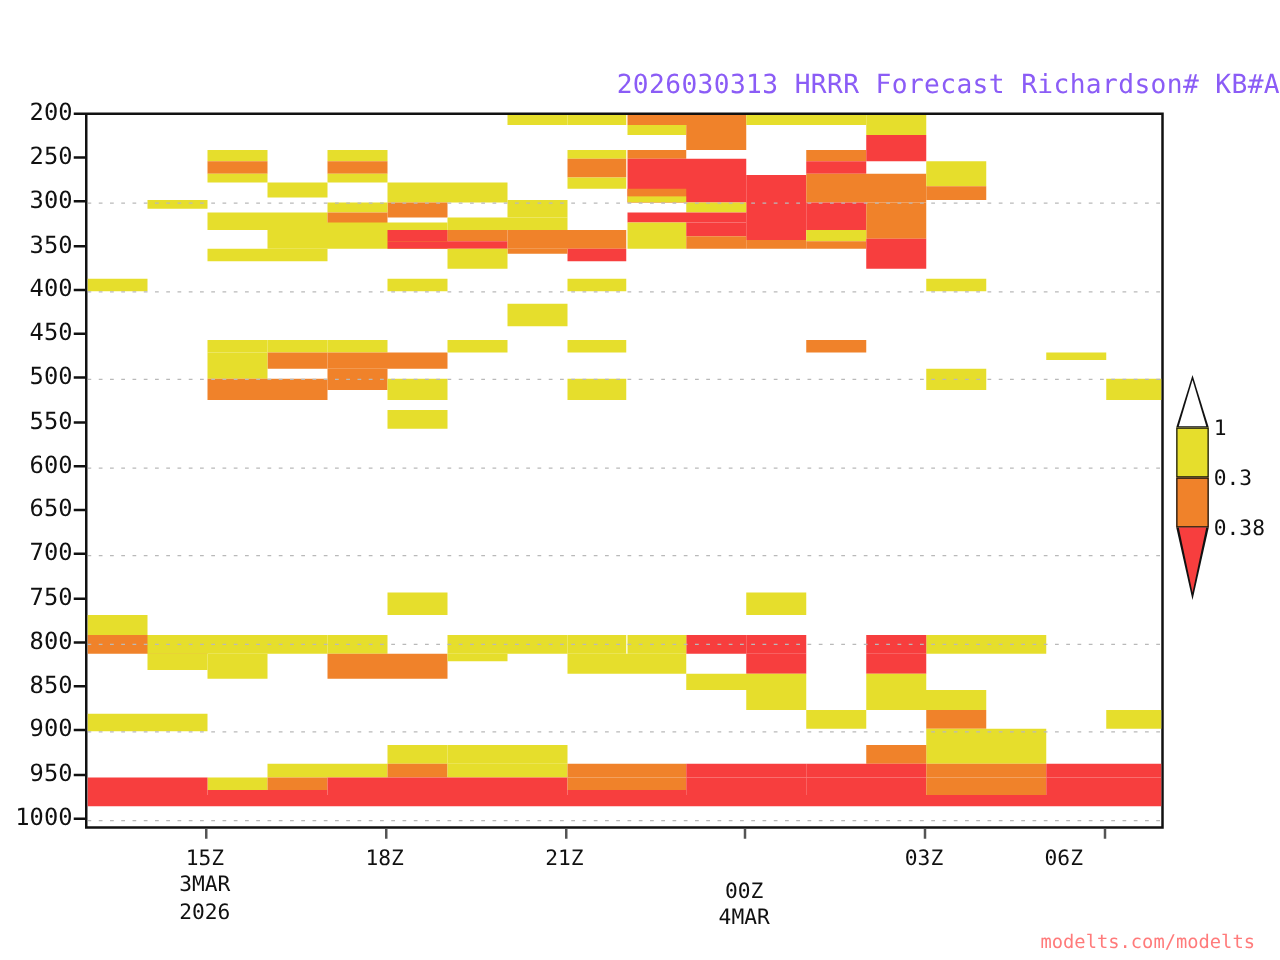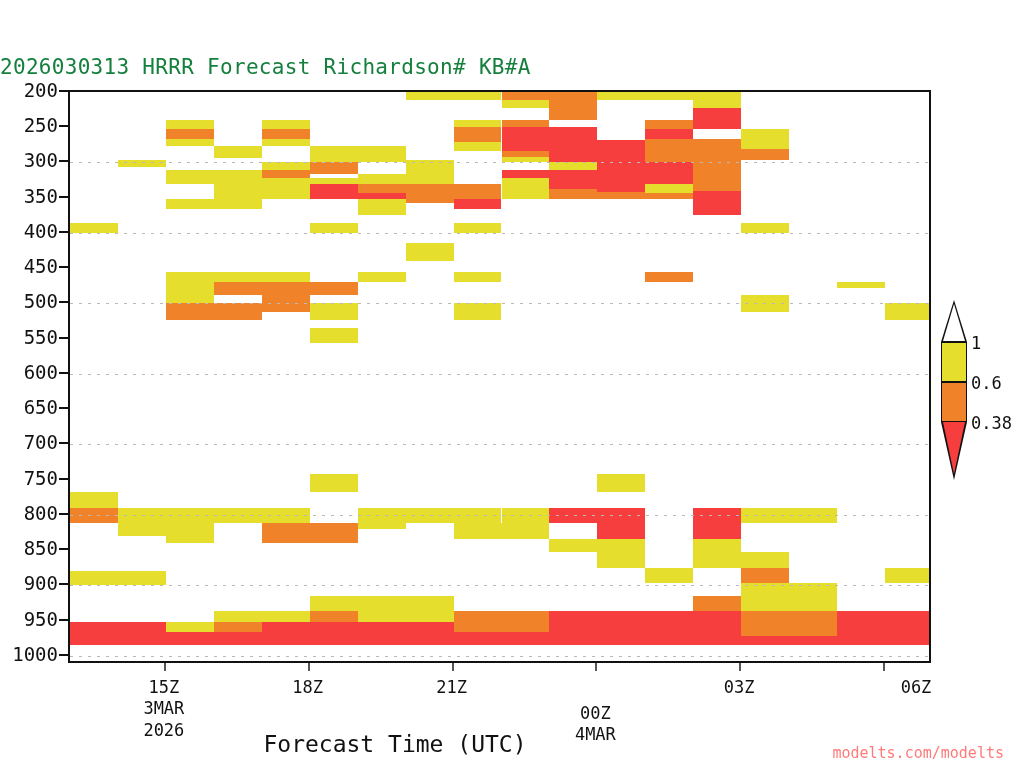--- a/index.html
+++ b/index.html
@@ -3,22 +3,22 @@
 <meta charset="utf-8">
 <style>
   html,body{margin:0;padding:0;}
   body{
     width:1024px;height:768px;background:#ffffff;
     font-family:"DejaVu Sans",sans-serif;
     overflow:hidden;position:relative;
   }
   #stage{position:absolute;left:0;top:0;width:1024px;height:768px;}
   .title{
-    position:absolute;left:0;top:55px;width:1024px;text-align:left;
-    font-size:21px;color:#15803d;letter-spacing:0.3px;
+    position:absolute;left:0;top:55px;width:1024px;text-align:right;
+    font-size:21px;color:#8b5cf6;letter-spacing:0.3px;
     font-family:"DejaVu Sans Mono",monospace;
   }
   #plotwrap{position:absolute;left:68px;top:90px;width:863px;height:573px;}
   #plotframe{
     position:absolute;left:0;top:0;width:863px;height:573px;
     border:2px solid #111;box-sizing:border-box;background:#fff;
     overflow:hidden;
   }
   #cells{position:absolute;left:0;top:0;width:100%;height:100%;}
   .cell{position:absolute;}
@@ -253,32 +253,31 @@
         <div class="xtick" style="left: 35.8889px; top: 587px;">15Z<br>3MAR<br>2026</div>
         <div class="xtickmark" style="left: 239.722px; top: 573px;"></div>
         <div class="xtick" style="left: 179.722px; top: 587px;">18Z</div>
         <div class="xtickmark" style="left: 383.556px; top: 573px;"></div>
         <div class="xtick" style="left: 323.556px; top: 587px;">21Z</div>
         <div class="xtickmark" style="left: 527.389px; top: 573px;"></div>
         <div class="xtick" style="left: 467.389px; top: 613px;">00Z<br>4MAR</div>
         <div class="xtickmark" style="left: 671.222px; top: 573px;"></div>
         <div class="xtick" style="left: 611.222px; top: 587px;">03Z</div>
         <div class="xtickmark" style="left: 815.056px; top: 573px;"></div>
-        <div class="xtick" style="left: 788px; top: 587px;">06Z</div>
+        <div class="xtick" style="left: 723px; top: 587px;">06Z</div>
       </div>
   </div>
 
-  <div class="xlabel">Forecast Time (UTC)</div>
   <div class="credit">modelts.com/modelts</div>
 
   <div id="legend">
       <div style="position: absolute; left: 0px; top: 0px; width: 0px; height: 0px; border-left: 13px solid transparent; border-right: 13px solid transparent; border-bottom: 42px solid rgb(17, 17, 17);"></div>
       <div style="position: absolute; left: 2px; top: 4px; width: 0px; height: 0px; border-left: 11px solid transparent; border-right: 11px solid transparent; border-bottom: 37px solid rgb(255, 255, 255);"></div>
       <div class="lgseg" style="top: 42px; height: 40px; background: rgb(230, 222, 44);"></div>
       <div class="lgseg" style="top: 82px; height: 40px; background: rgb(240, 130, 42);"></div>
       <div style="position: absolute; left: 0px; top: 122px; width: 0px; height: 0px; border-left: 13px solid transparent; border-right: 13px solid transparent; border-top: 58px solid rgb(17, 17, 17);"></div>
       <div style="position: absolute; left: 2px; top: 122px; width: 0px; height: 0px; border-left: 11px solid transparent; border-right: 11px solid transparent; border-top: 52px solid rgb(247, 62, 62);"></div>
       <div class="lglabel" style="top: 33px;">1</div>
-      <div class="lglabel" style="top: 73px;">0.6</div>
+      <div class="lglabel" style="top: 73px;">0.3</div>
       <div class="lglabel" style="top: 113px;">0.38</div>
     </div>
 
 </div>
 
 </body></html>

